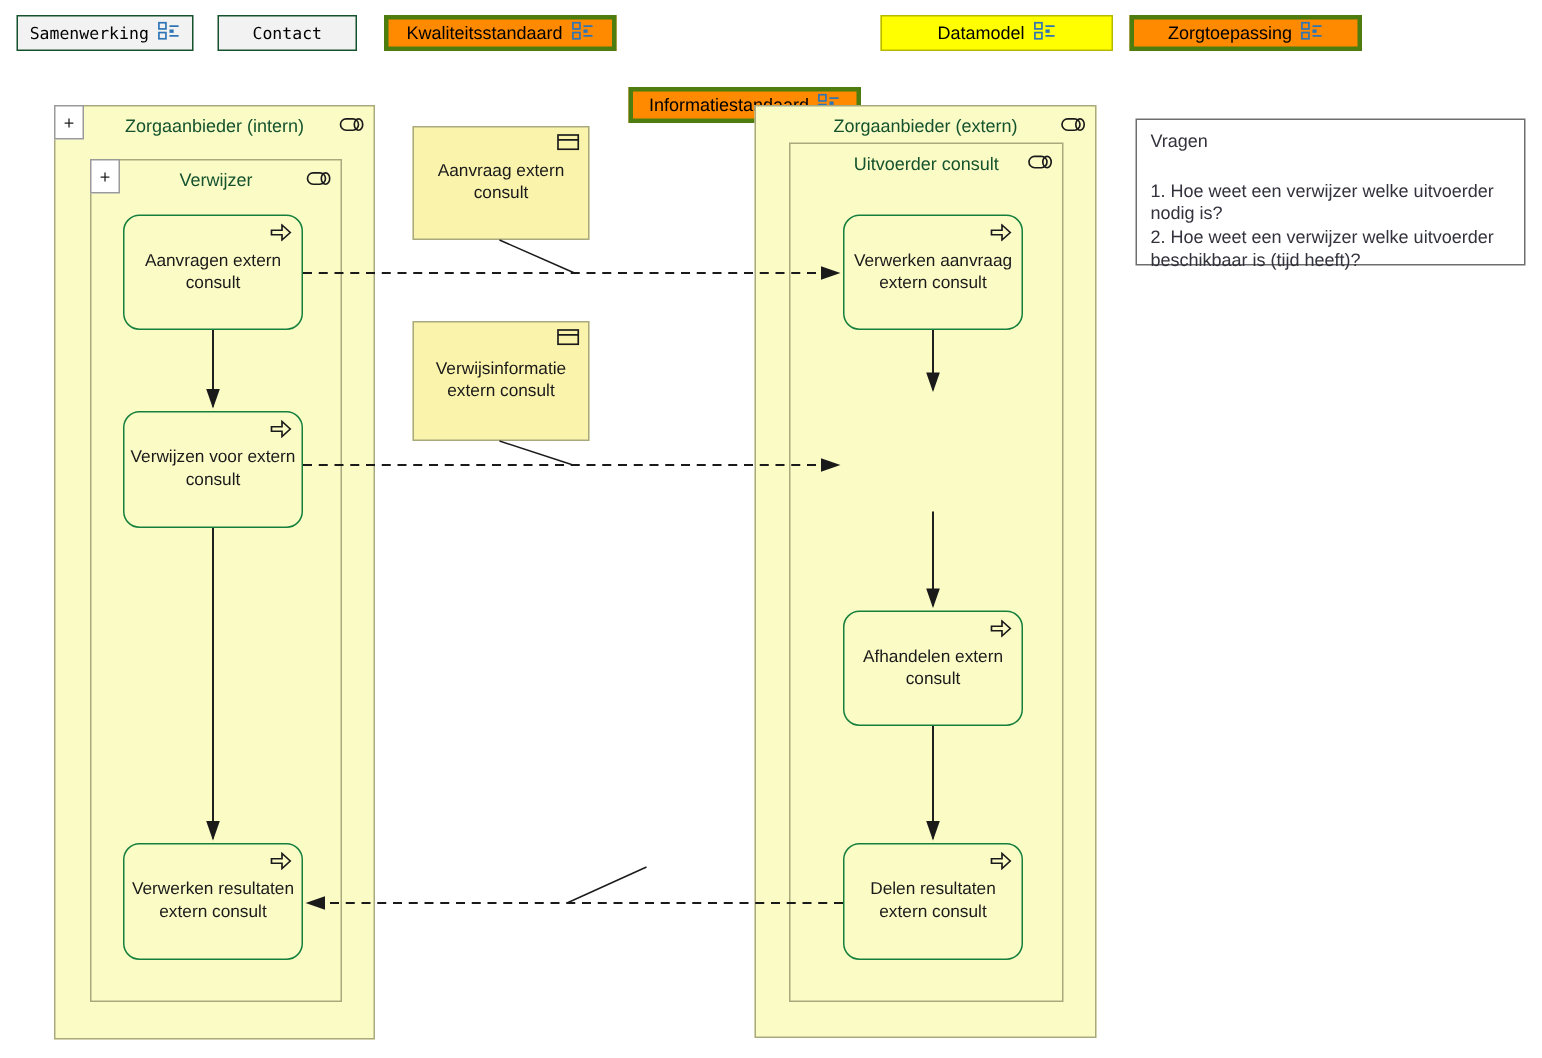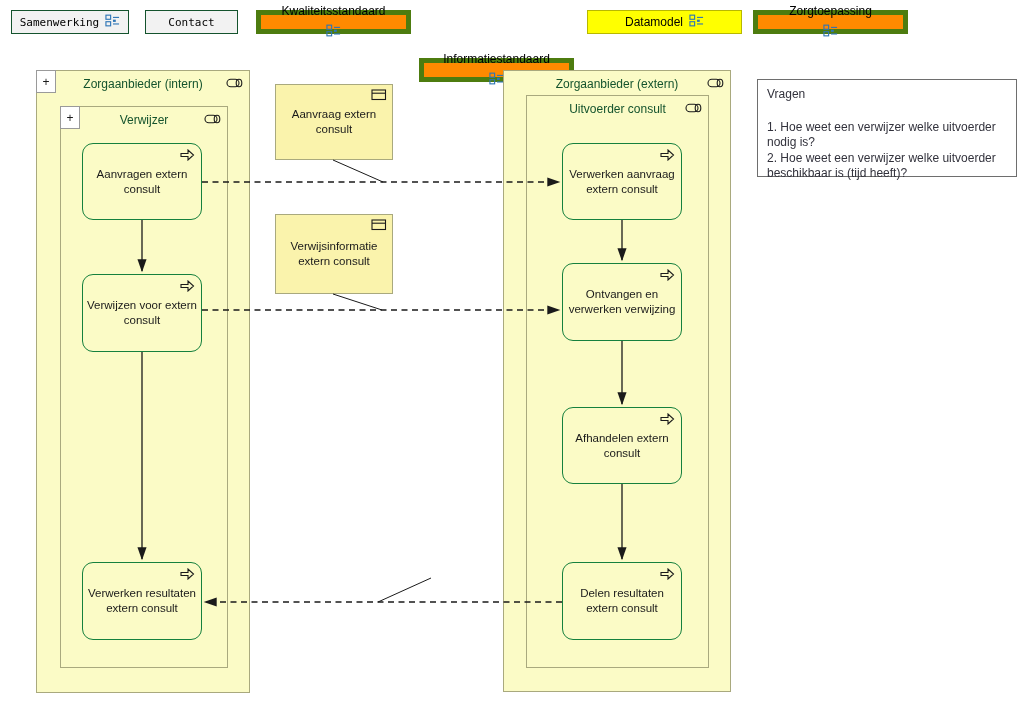--- a/index.html
+++ b/index.html
@@ -5,21 +5,21 @@
   html,body{margin:0;padding:0;background:#ffffff;}
   .canvas{position:relative;width:1028px;height:705px;background:#ffffff;overflow:hidden;
           font-family:"Liberation Sans",sans-serif;color:#1a1a1a;}
 
   
   .tbtn{position:absolute;top:10px;height:24px;box-sizing:border-box;display:flex;
         align-items:center;justify-content:center;gap:6px;font-size:12px;color:#000;
         cursor:pointer;padding:0 6px;}
   .tbtn.gray-mono{background:#f2f2f2;border:1px solid #14532d;
         font-family:"DejaVu Sans Mono",monospace;font-size:11px;}
-  .tbtn.orange{background:#ff8a00;border:5px solid #4d7c0f;flex-direction:column;}
+  .tbtn.orange{background:#ff8a00;border:3px solid #4d7c0f;}
   .tbtn.yellow{background:#ffff00;border:1px solid #b8b800;}
 
   
   .acontainer{position:absolute;box-sizing:border-box;background:#fbfbc6;
         border:1px solid #a9a97e;}
   .ctitle{position:absolute;left:0;right:0;top:6px;text-align:center;font-size:12px;color:#14532d;}
   .role-icon{position:absolute;top:7px;right:6px;line-height:0;}
   .expand{position:absolute;left:-1px;top:-1px;width:20px;height:23px;box-sizing:border-box;
         background:#ffffff;border:1px solid #9a9a9a;font-size:12px;color:#1a1a1a;
         display:flex;align-items:center;justify-content:center;cursor:pointer;}
@@ -186,28 +186,20 @@
 
   <div class="proc" style="left:562px;top:143px;">
     <span class="proc-icon">
       <svg width="15" height="12" viewBox="0 0 15 12" fill="none" stroke="#1a1a1a" stroke-width="1.1">
         <polygon points="1,4.5 8,4.5 8,1 13.5,6 8,11 8,7.5 1,7.5"></polygon>
       </svg>
     </span>
     <span>Verwerken aanvraag extern consult</span>
   </div>
 
-  <div class="proc" style="left:562px;top:263px;height:78px;">
-    <span class="proc-icon">
-      <svg width="15" height="12" viewBox="0 0 15 12" fill="none" stroke="#1a1a1a" stroke-width="1.1">
-        <polygon points="1,4.5 8,4.5 8,1 13.5,6 8,11 8,7.5 1,7.5"></polygon>
-      </svg>
-    </span>
-    <span>Ontvangen en verwerken verwijzing</span>
-  </div>
 
   <div class="proc" style="left:562px;top:407px;">
     <span class="proc-icon">
       <svg width="15" height="12" viewBox="0 0 15 12" fill="none" stroke="#1a1a1a" stroke-width="1.1">
         <polygon points="1,4.5 8,4.5 8,1 13.5,6 8,11 8,7.5 1,7.5"></polygon>
       </svg>
     </span>
     <span>Afhandelen extern consult</span>
   </div>
 

